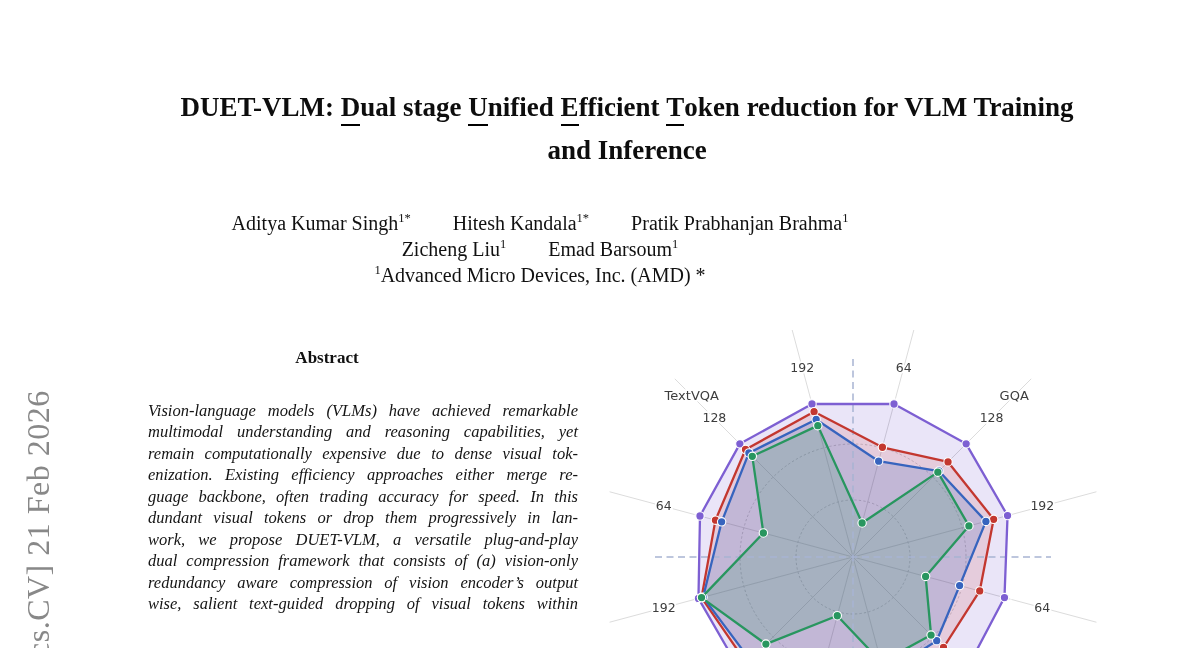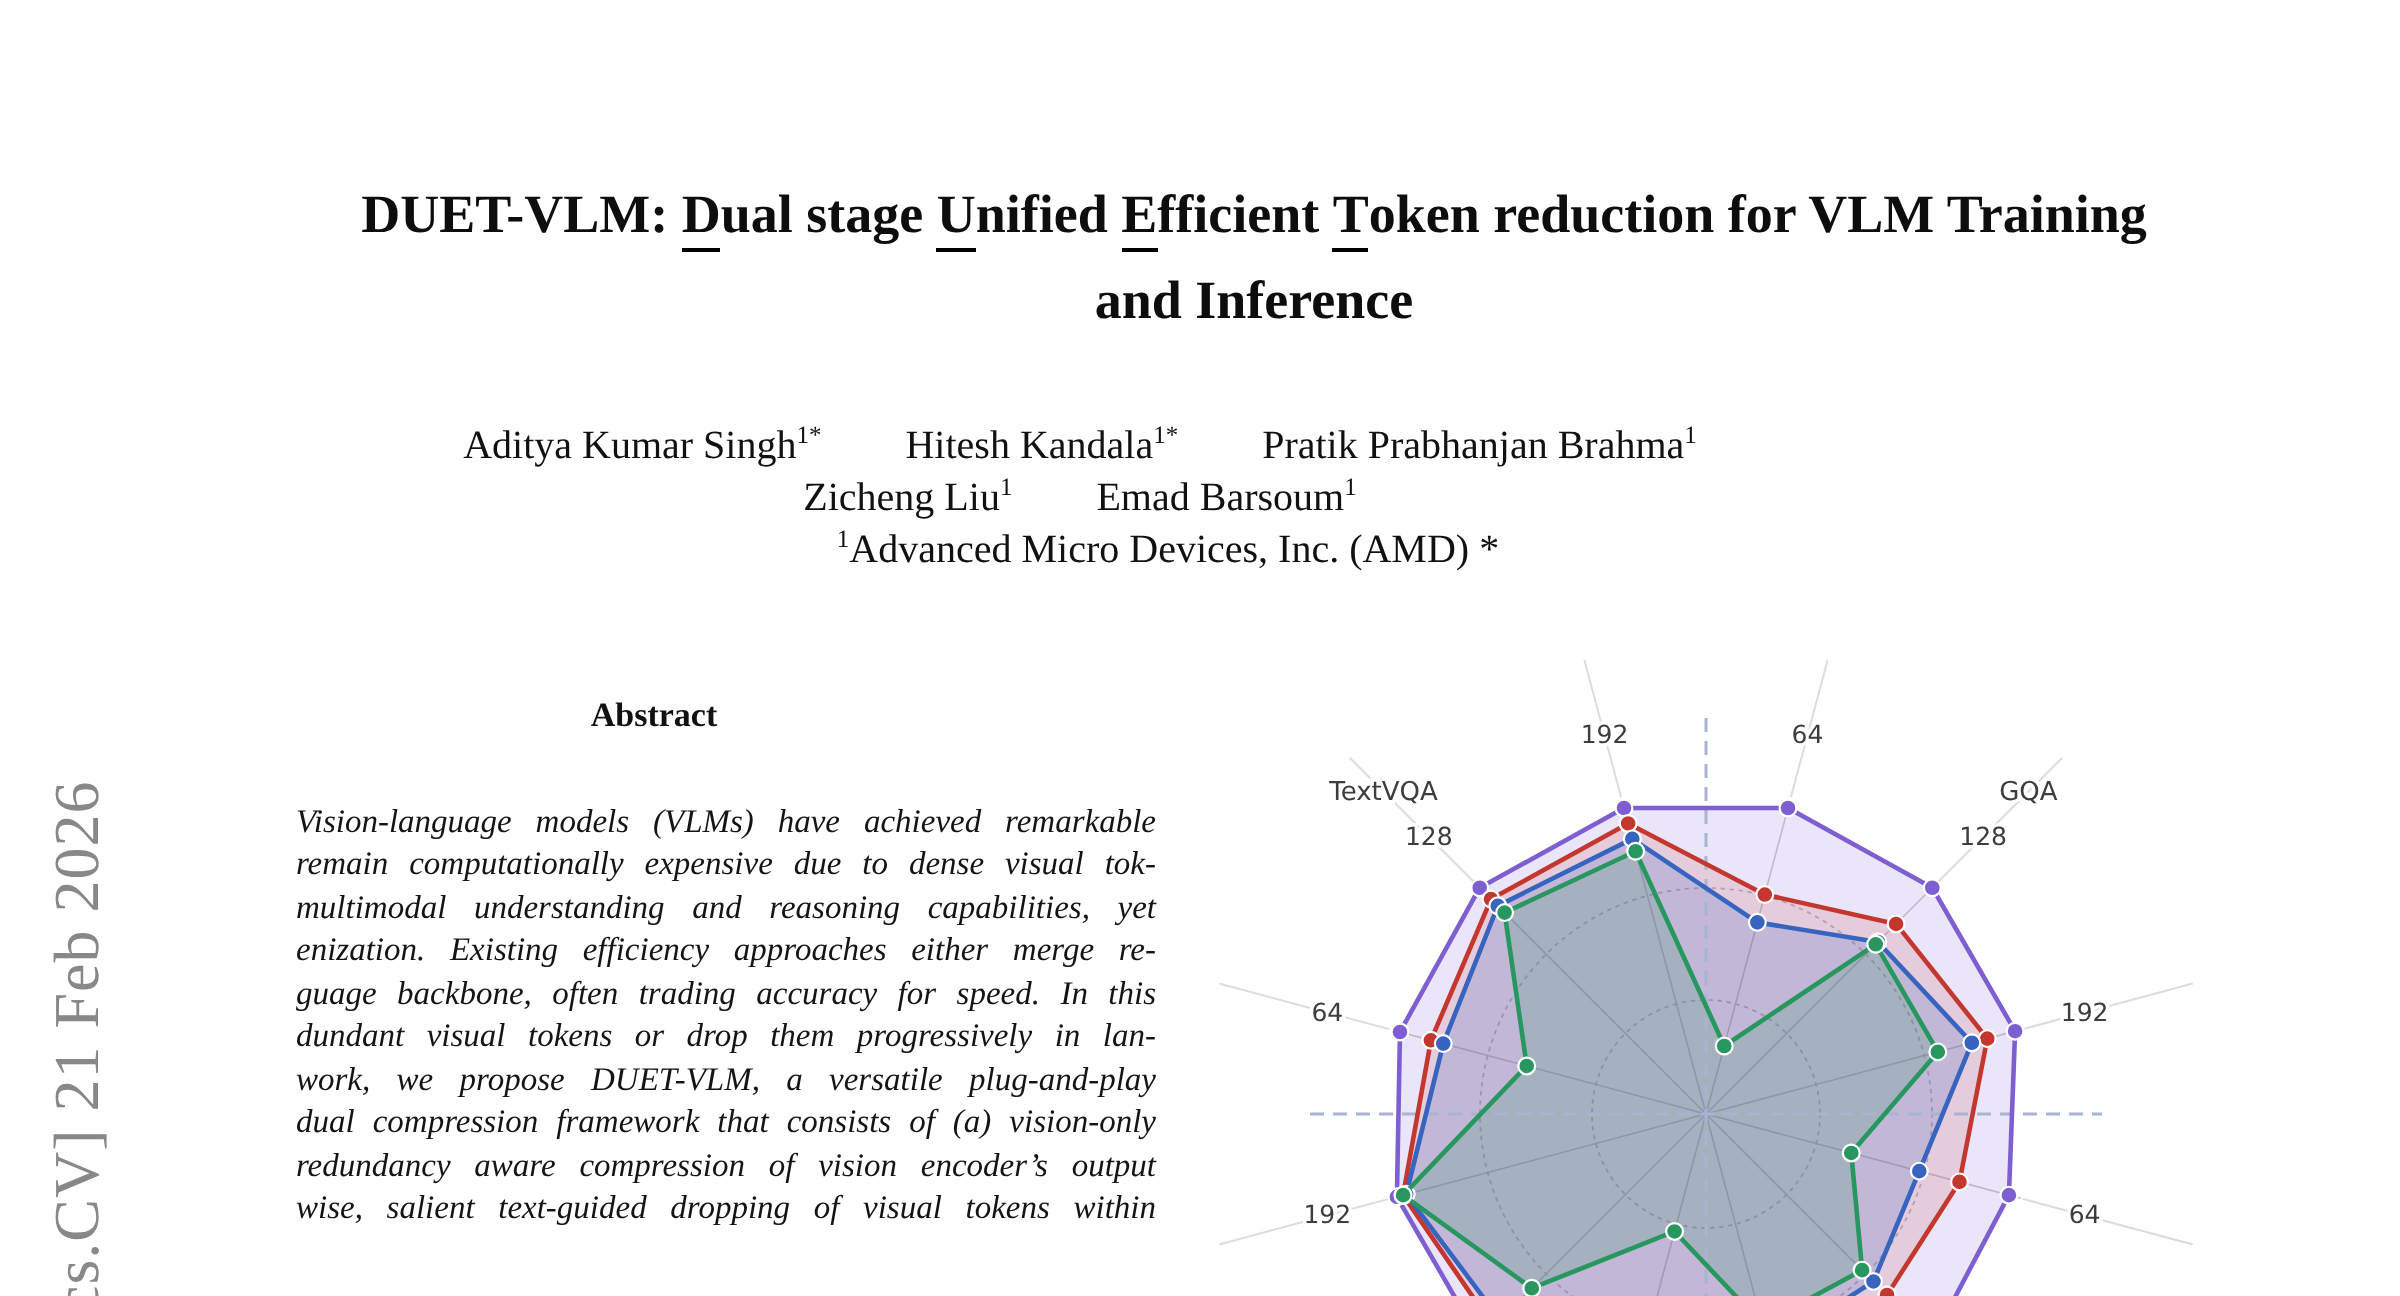--- a/index.html
+++ b/index.html
@@ -9,21 +9,21 @@
          font-size:32px;color:#888;letter-spacing:0.5px;white-space:nowrap;
          font-family:"Liberation Serif",serif;}
   .title-line{position:absolute;left:0;width:1200px;text-align:center;font-weight:bold;
               font-size:27px;color:#0d0d0d;padding-left:27px;}
   .title-line .ul{display:inline-block;border-bottom:2px solid #000;padding-bottom:1px;}
   #title1{top:92px;}
   #title2{top:135px;text-align:center;}
   .authors-line{position:absolute;left:0;width:1080px;text-align:center;font-size:20px;color:#111;}
   #authors1{top:212px;}
   #authors2{top:238px;}
-  #authors3{top:264px;padding-left:44px;}
+  #authors3{top:264px;}
   .authors-line .auth{margin:0 21px;}
   sup{font-size:12.5px;vertical-align:super;line-height:0;}
   .abs-head{position:absolute;left:112px;width:430px;top:348px;text-align:center;
             font-size:17px;font-weight:bold;}
   .abs-body{position:absolute;left:112px;width:430px;top:400px;margin-left:36px;}
   .jline{font-size:16.5px;font-style:italic;line-height:21.45px;
          text-align:justify;text-align-last:justify;white-space:normal;color:#141414;}
   .figure{position:absolute;left:600px;top:330px;width:600px;height:318px;}
   .figure svg{display:block;}
 </style>
@@ -37,22 +37,22 @@
   <div class="title-line" id="title1"><span>DUET-VLM: </span><span class="ul">D</span><span>ual stage </span><span class="ul">U</span><span>nified </span><span class="ul">E</span><span>fficient </span><span class="ul">T</span><span>oken reduction for VLM Training</span></div>
   <div class="title-line" id="title2">and Inference</div>
 
   <div class="authors-line" id="authors1"><span class="auth">Aditya Kumar Singh<sup>1*</sup></span><span class="auth">Hitesh Kandala<sup>1*</sup></span><span class="auth">Pratik Prabhanjan Brahma<sup>1</sup></span></div>
   <div class="authors-line" id="authors2"><span class="auth">Zicheng Liu<sup>1</sup></span><span class="auth">Emad Barsoum<sup>1</sup></span></div>
   <div class="authors-line" id="authors3"><sup>1</sup><span>Advanced Micro Devices, Inc. (AMD) </span><span>*</span></div>
 
   <div class="abs-head">Abstract</div>
   <div class="abs-body">
       <div class="jline">Vision-language models (VLMs) have achieved remarkable</div>
+      <div class="jline">multimodal understanding and reasoning capabilities, yet</div>
       <div class="jline">remain computationally expensive due to dense visual tok-</div>
-      <div class="jline">multimodal understanding and reasoning capabilities, yet</div>
       <div class="jline">enization. Existing efficiency approaches either merge re-</div>
       <div class="jline">guage backbone, often trading accuracy for speed. In this</div>
       <div class="jline">dundant visual tokens or drop them progressively in lan-</div>
       <div class="jline">work, we propose DUET-VLM, a versatile plug-and-play</div>
       <div class="jline">dual compression framework that consists of (a) vision-only</div>
       <div class="jline">redundancy aware compression of vision encoder’s output</div>
       <div class="jline">wise, salient text-guided dropping of visual tokens within</div>
     </div>
 
   <div class="figure">

